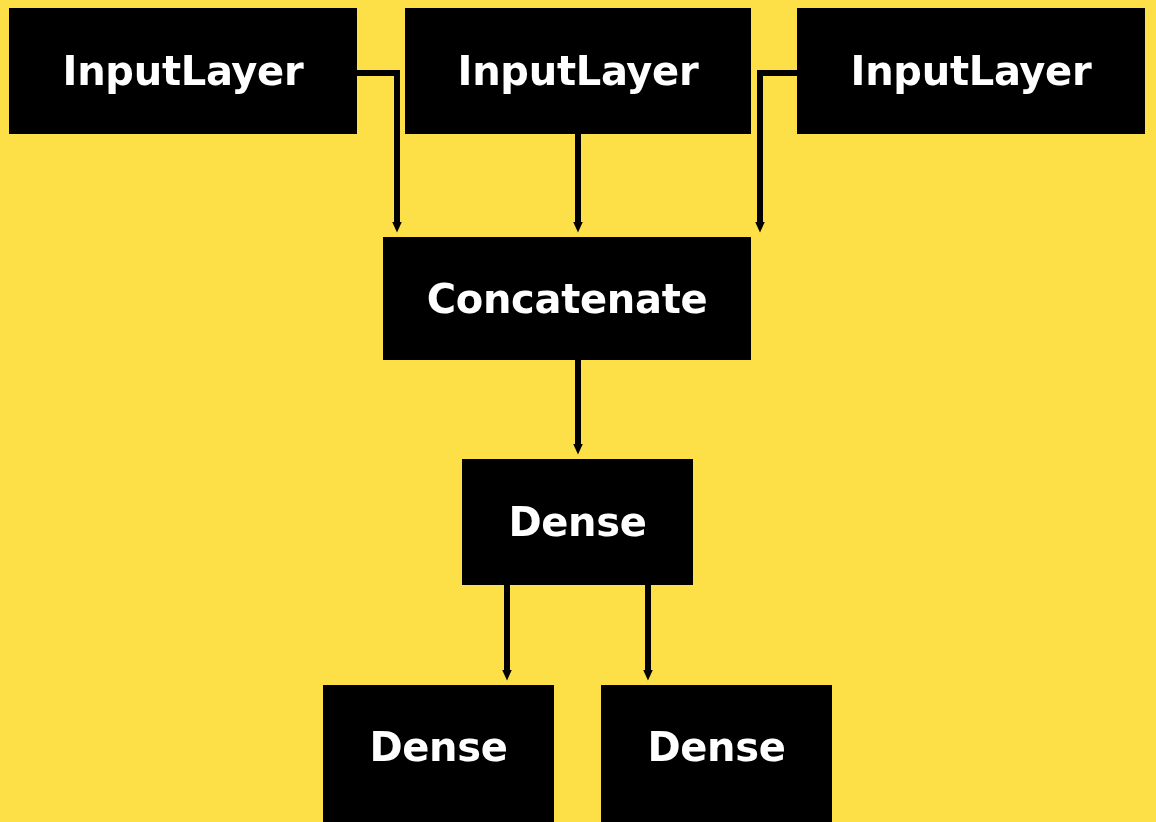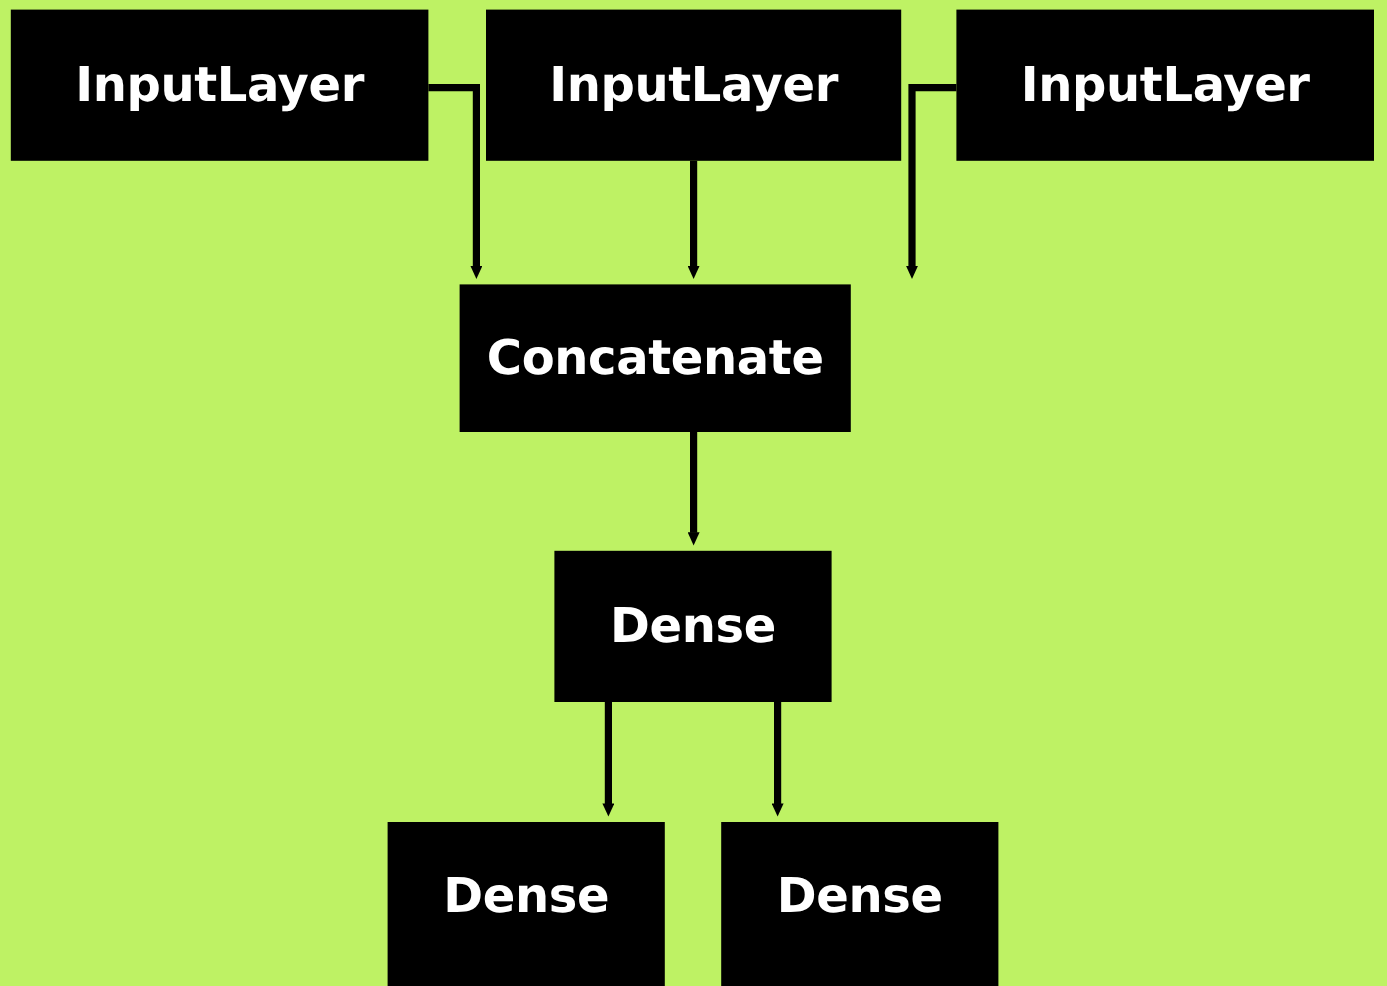--- a/index.html
+++ b/index.html
@@ -8,21 +8,21 @@
     padding: 0;
     background: #ffffff;
   }
   body {
     font-family: "DejaVu Sans", sans-serif;
   }
   #canvas {
     position: relative;
     width: 1156px;
     height: 822px;
-    background: #bef264;
+    background: #fde047;
     overflow: hidden;
     text-decoration: underline;
   }
   #edges {
     position: absolute;
     left: 0;
     top: 0;
     width: 1156px;
     height: 822px;
     pointer-events: none;
@@ -90,21 +90,21 @@
   </div>
 
   <div class="node" style="left:405px; top:8px; width:346px; height:126px;">
     <span class="node-label">InputLayer</span>
   </div>
 
   <div class="node" style="left:797px; top:8px; width:348px; height:126px;">
     <span class="node-label">InputLayer</span>
   </div>
 
-  <div class="node" style="left:383px; top:237px; width:326px; height:123px;">
+  <div class="node" style="left:383px; top:237px; width:368px; height:123px;">
     <span class="node-label">Concatenate</span>
   </div>
 
   <div class="node" style="left:462px; top:459px; width:231px; height:126px;">
     <span class="node-label">Dense</span>
   </div>
 
   <div class="node" style="left:323px; top:685px; width:231px; height:137px;">
     <span class="node-label" style="position:relative; top:-7px;">Dense</span>
   </div>

